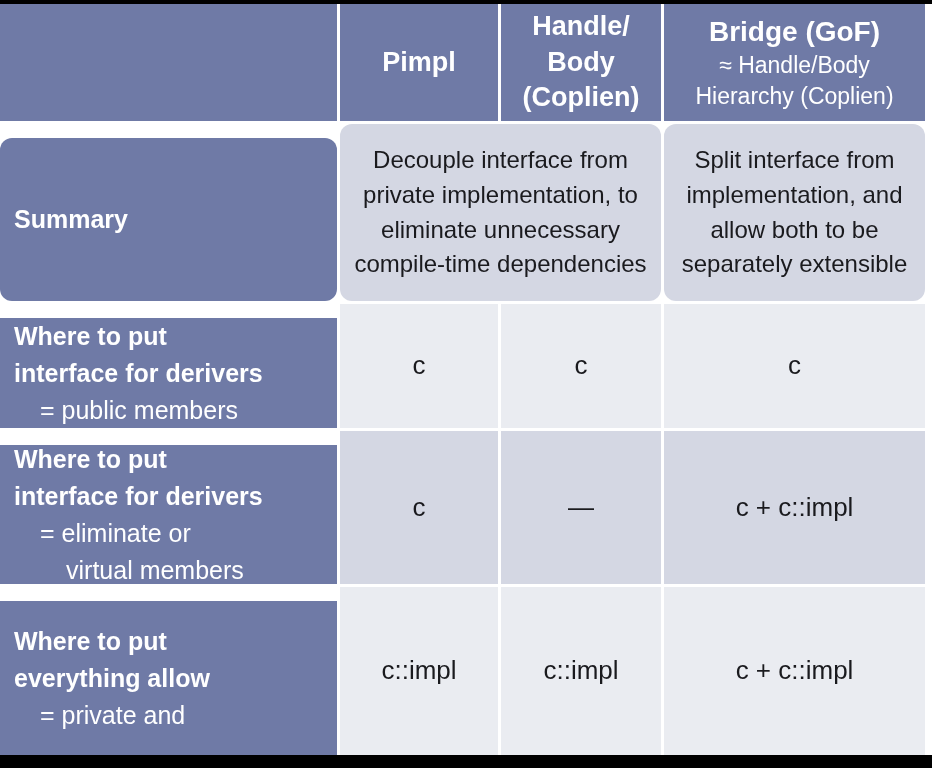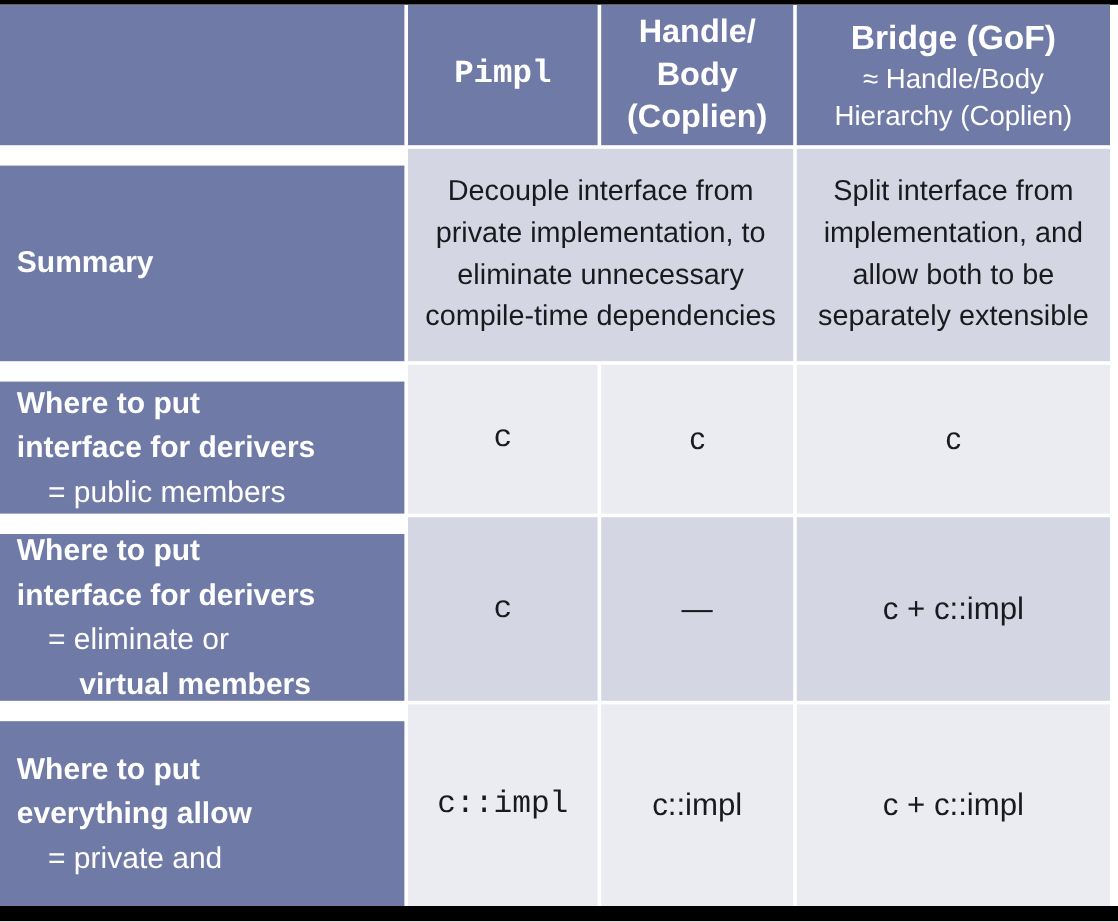--- a/index.html
+++ b/index.html
@@ -33,34 +33,34 @@
   .hdr .sub-line{font-weight:normal;font-size:23px;line-height:1.35;}
   
   .label{
     background:#6F7AA6;color:#ffffff;
     align-items:flex-start;text-align:left;
     font-size:25px;line-height:1.48;
     padding-left:14px;padding-right:6px;margin-top:14px;
   }
   .label .b{font-weight:bold;}
   .label .sub{font-weight:normal;padding-left:26px;}
-  .label .sub2{font-weight:bold;padding-left:52px;}
+  .label .sub2{font-weight:normal;padding-left:52px;}
   
   .body{
     color:#1A1A1E;
     align-items:center;text-align:center;
     font-size:24px;line-height:1.45;
     padding:4px 10px;
   }
   .value{font-size:26px;}
   .dark{background:#D4D7E3;}
   .light{background:#EAECF1;}
   
-  .r1{grid-row:1;} .r2{grid-row:2;} .r3{grid-row:3;} .r4{grid-row:4;} .r5{grid-row:5;}
-  .c1{grid-column:1;} .c2{grid-column:2;font-family:Liberation Mono, monospace;} .c3{grid-column:3;} .c4{grid-column:4;}
+  .r1{grid-row:1;} .r2{grid-row:2;border-radius:12px;} .r3{grid-row:3;} .r4{grid-row:4;} .r5{grid-row:5;}
+  .c1{grid-column:1;} .c2{grid-column:2;} .c3{grid-column:3;} .c4{grid-column:4;}
   .c23{grid-column:2/4;}
 </style>
 </head>
 <body>
 
 <div class="canvas">
   <div class="bar top"></div>
 
   <div class="tbl">
 

